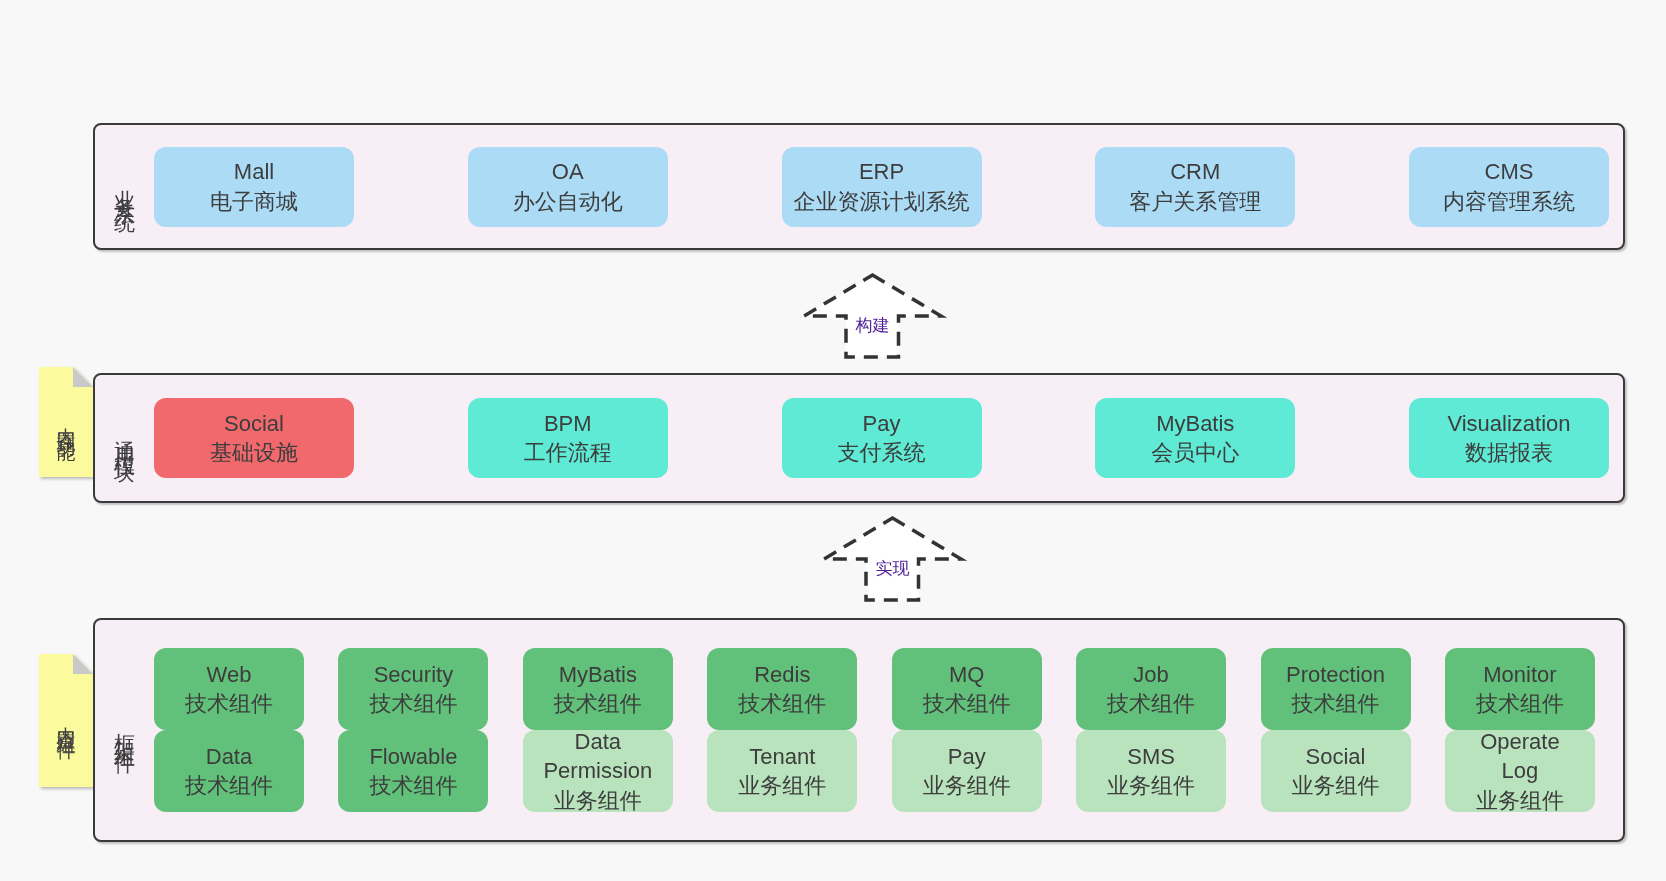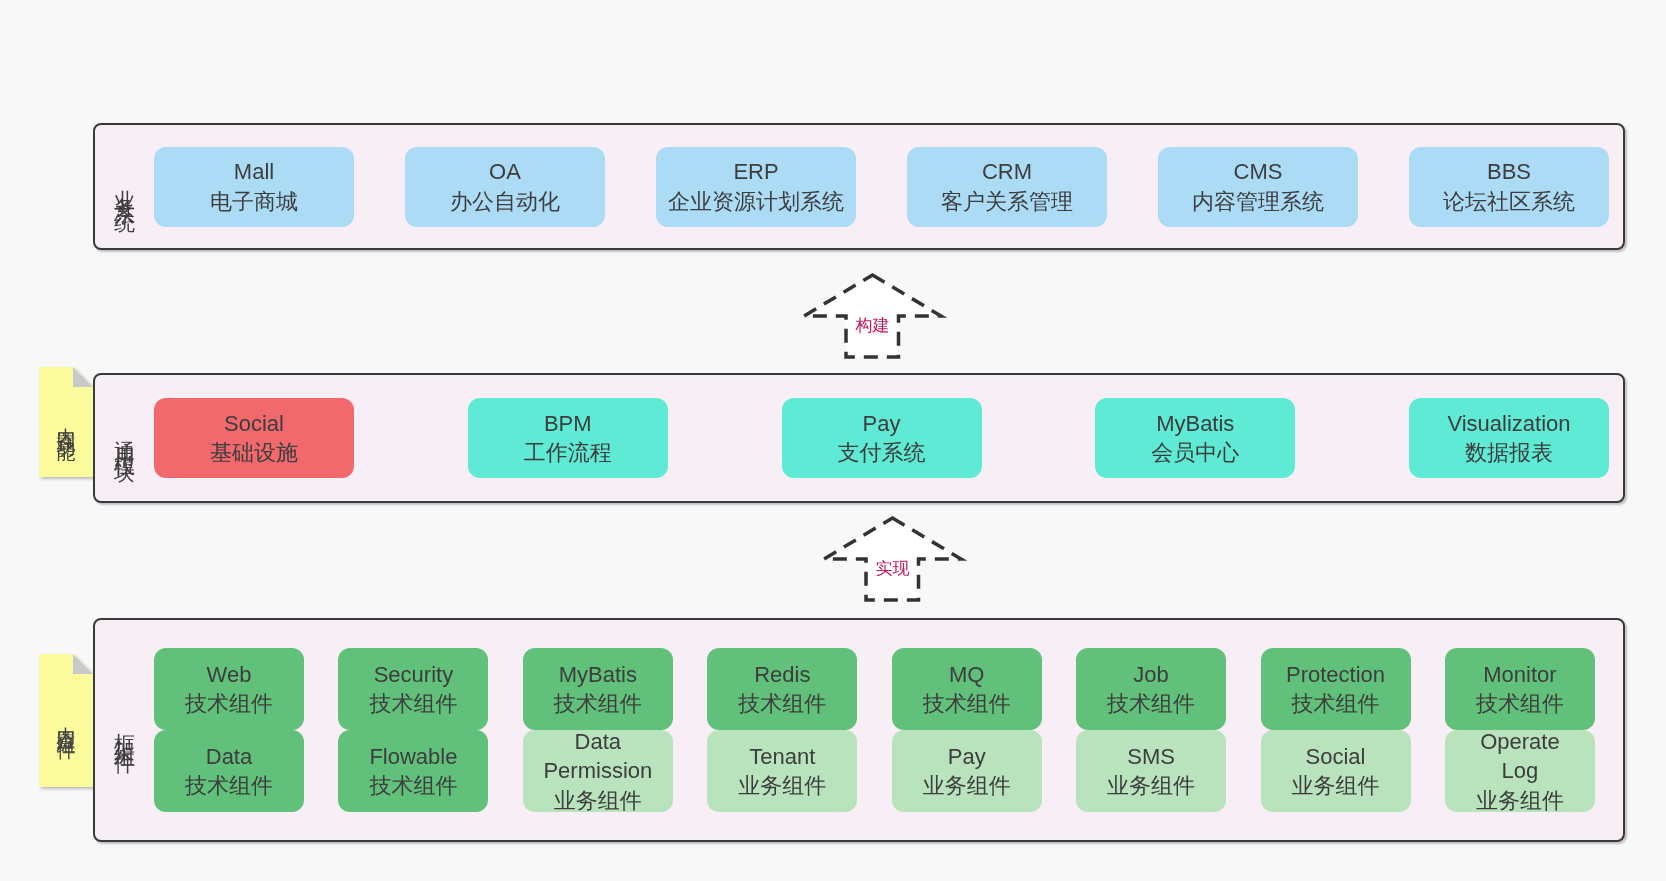--- a/index.html
+++ b/index.html
@@ -52,21 +52,21 @@
   .note-text { writing-mode:vertical-rl; text-orientation:upright; font-size:19px; letter-spacing:5px; color:#3D3D3D; }
   .panel { z-index:1; }
 
   
   .arrow { position:absolute; width:141px; height:86px; z-index:1; }
   .arrow-build     { left:802px; top:273px; }
   .arrow-implement { left:822px; top:516px; }
   .arrow svg { display:block; width:100%; height:100%; overflow:visible; }
   .arrow-label {
     position:absolute; left:50%; top:60%; transform:translate(-50%,-50%);
-    font-size:17px; color:#be185d; background:#FFFFFF; padding:0 3px; white-space:nowrap;
+    font-size:17px; color:#4c1d95; background:#FFFFFF; padding:0 3px; white-space:nowrap;
   }
 </style>
 </head>
 <body>
 
 <div class="canvas">
 
   <div class="note-wrap n1">
     <div class="note">
       <div class="note-fold"></div>
@@ -98,24 +98,20 @@
         <div>ERP</div>
         <div>企业资源计划系统</div>
       </div>
       <div class="box lg" data-variant="blue">
         <div>CRM</div>
         <div>客户关系管理</div>
       </div>
       <div class="box lg" data-variant="blue">
         <div>CMS</div>
         <div>内容管理系统</div>
-      </div>
-      <div class="box lg" data-variant="blue">
-        <div>BBS</div>
-        <div>论坛社区系统</div>
       </div>
     </div>
   </section>
 
   <div class="arrow arrow-build">
     <svg viewBox="0 0 141 86">
       <polygon points="70.5,2 139,43 96.5,43 96.5,84 44,84 44,43 2,43" fill="#FFFFFF" stroke="#333333" stroke-width="3.5" stroke-dasharray="14 9" stroke-linejoin="miter"></polygon>
     </svg>
     <span class="arrow-label">构建</span>
   </div>

